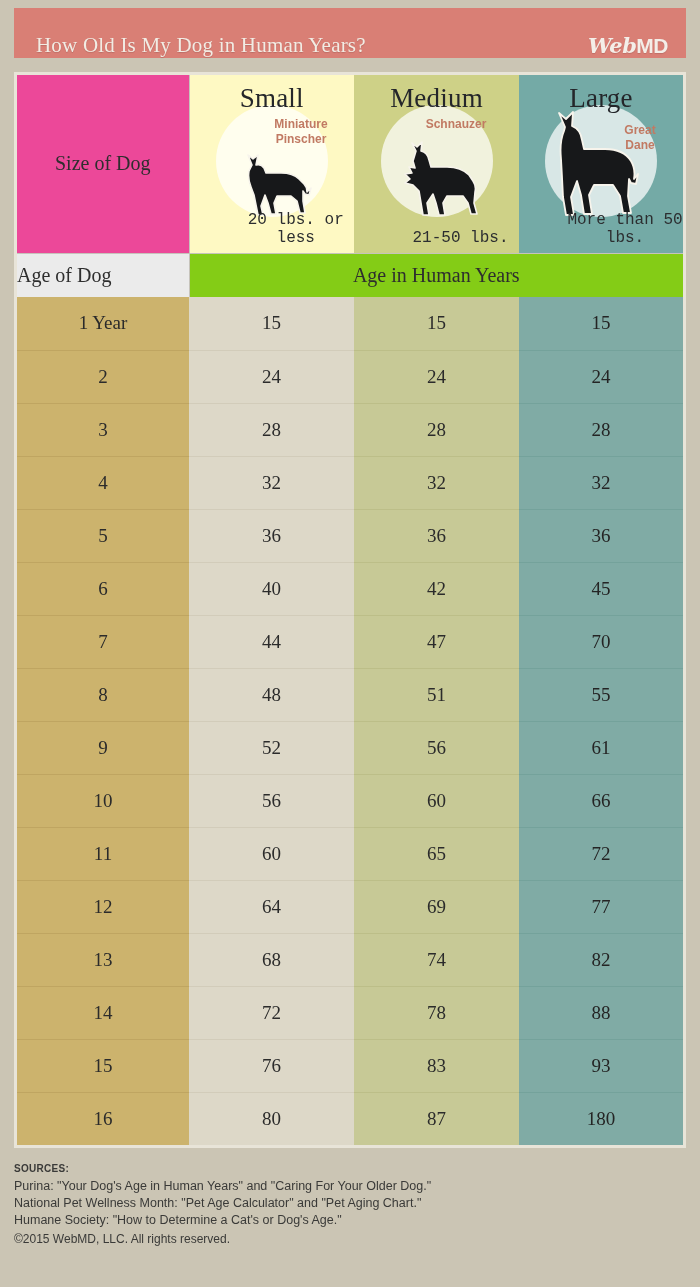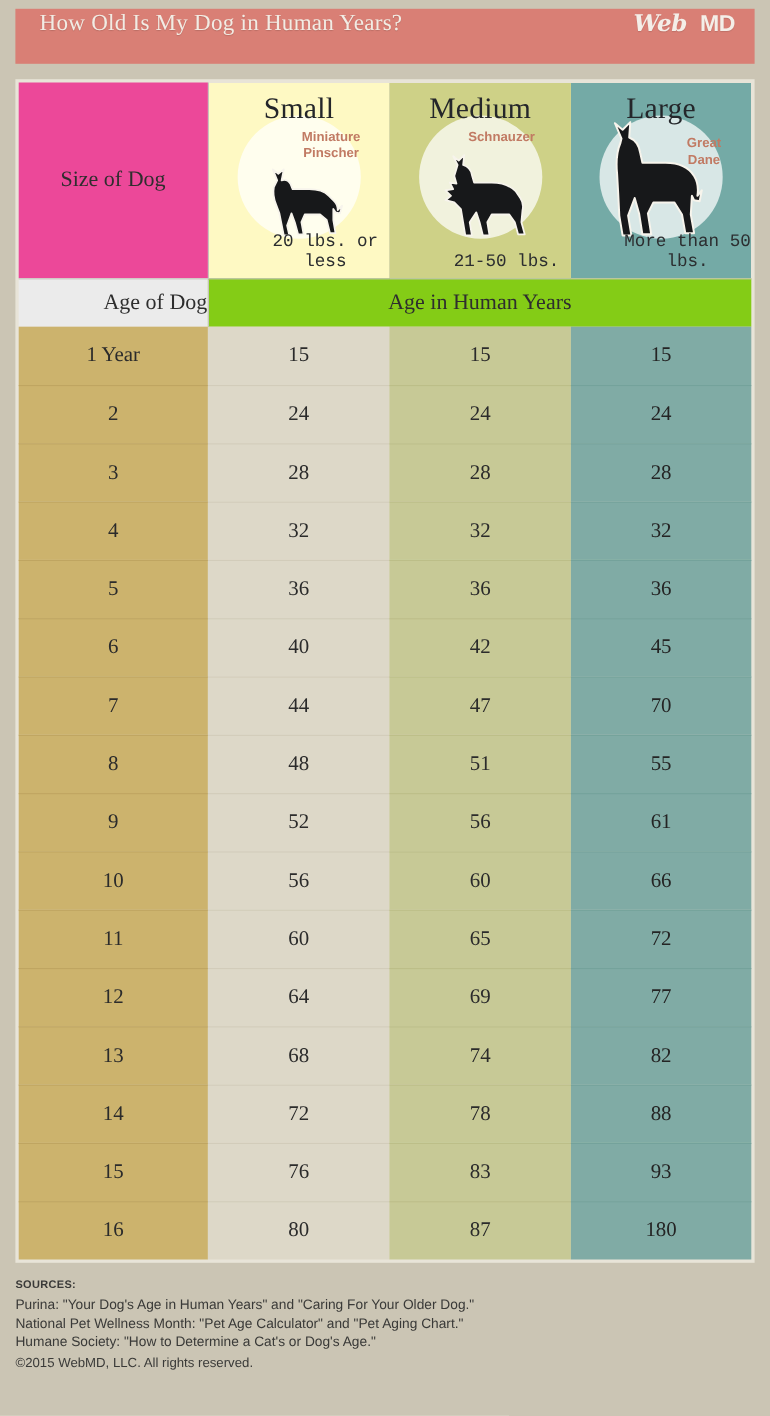--- a/index.html
+++ b/index.html
@@ -15,38 +15,37 @@
 
   
   .header-bar {
     position: absolute;
     left: 14px;
     top: 8px;
     width: 672px;
     height: 50px;
     background: #d97f75;
     display: flex;
-    align-items: flex-start;
+    align-items: flex-end;
     justify-content: space-between;
     padding: 0 18px 0 22px;
   }
   .header-title {
     font-family: "Liberation Serif", serif;
     font-size: 21px;
     color: #f2ece4;
     letter-spacing: 0.2px;
     white-space: nowrap;
     text-shadow: 0 1px 1px rgba(0,0,0,0.14);
   }
   .logo {
     display: flex;
     align-items: baseline;
     color: #f4eee8;
     text-shadow: 0 1px 1px rgba(0,0,0,0.12);
-    gap: 12px;
   }
   .logo-web {
     font-family: "DejaVu Serif", serif;
     font-style: italic;
     font-weight: bold;
     font-size: 21px;
     letter-spacing: -0.5px;
   }
   .logo-md {
     font-family: "Liberation Sans", sans-serif;
@@ -152,21 +151,21 @@
     font-family: Liberation Mono, monospace;
     font-size: 16px;
     color: #2c2e30;
     padding-left: 48px;
   }
 
   
   .age-label-cell {
     background: #ebebeb;
     height: 44px;
-    text-align: right;
+    text-align: left;
     vertical-align: middle;
     font-size: 20px;
     color: #2e2e2e;
     border-right: 1px solid #c6c3bb;
     border-top: 1px solid #c6c3bb;
   }
   .age-human-cell {
     background: #84cc16;
     height: 44px;
     text-align: center;

